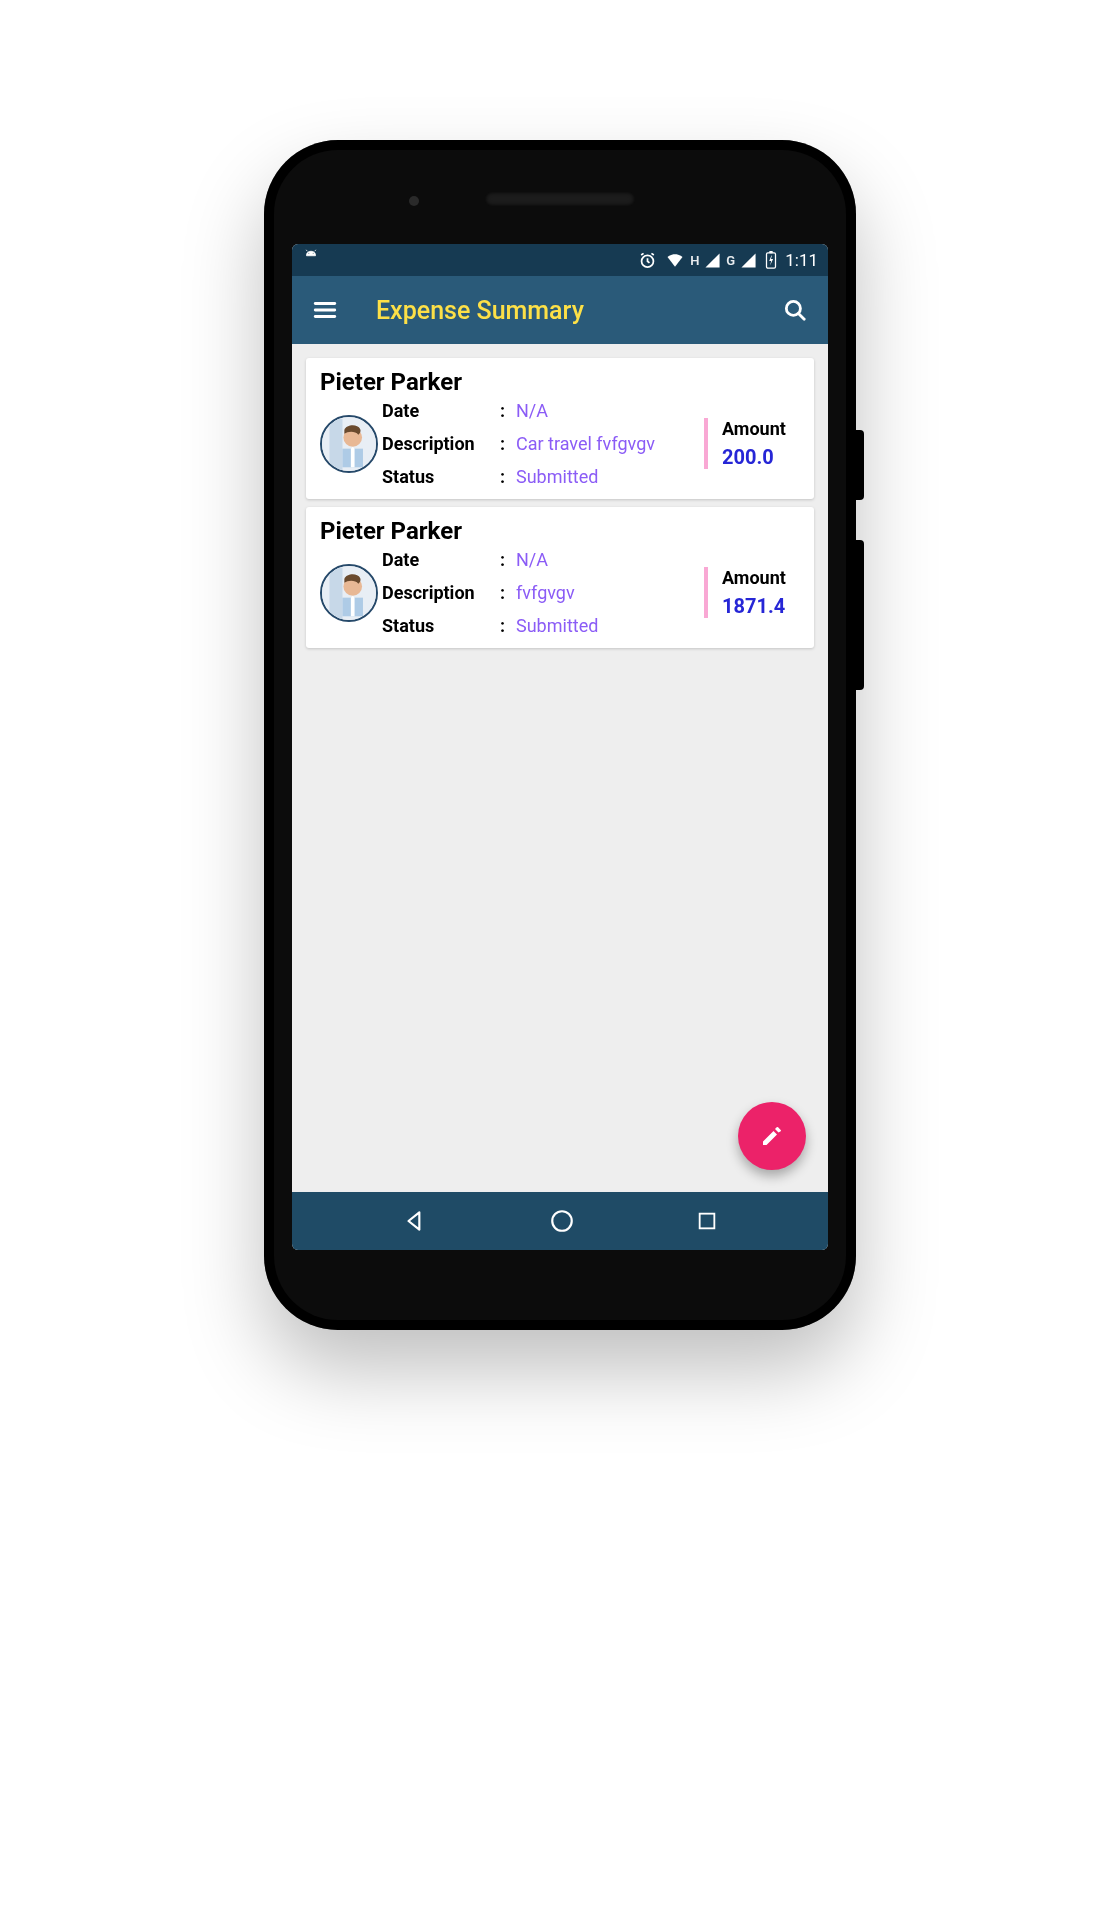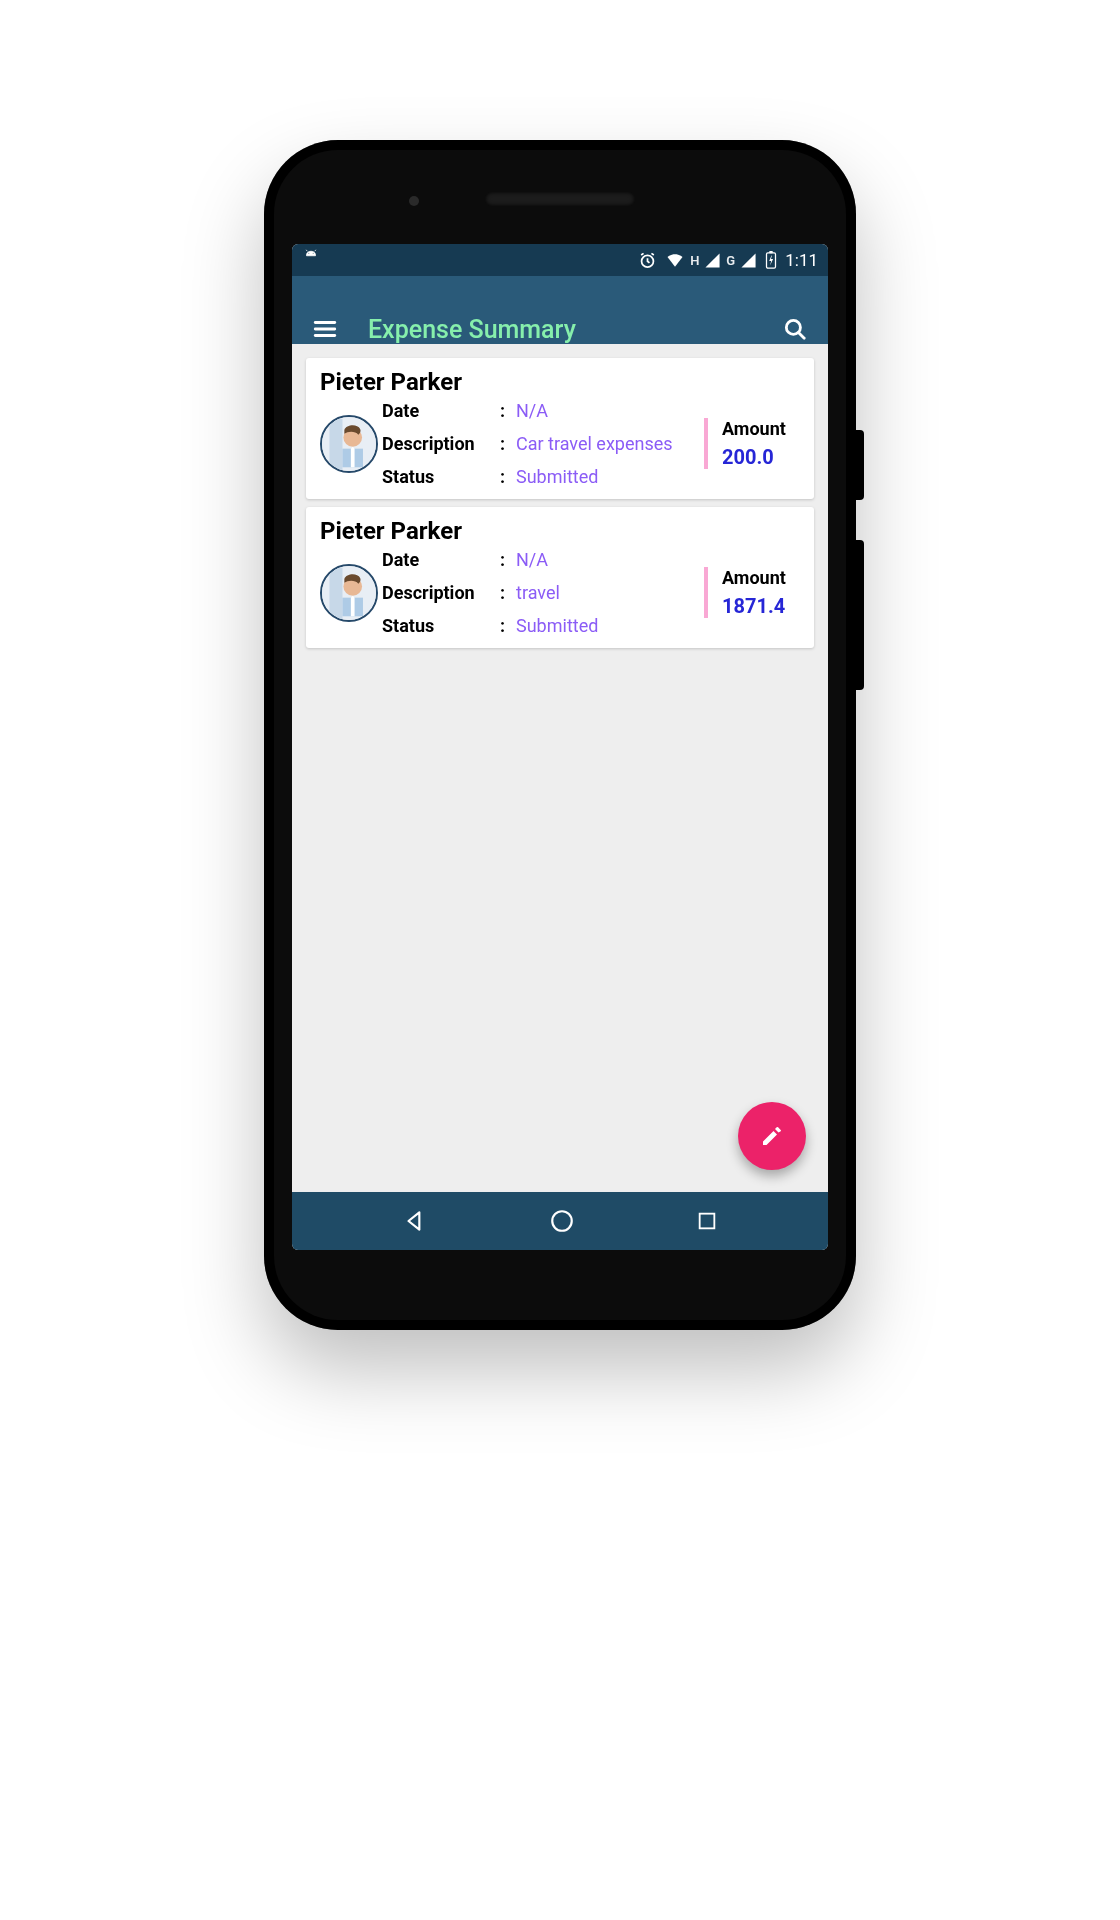--- a/index.html
+++ b/index.html
@@ -79,25 +79,25 @@
     font-size: 17px;
   }
   .status-left, .status-right { display: flex; align-items: center; gap: 8px; }
   .status-right .small { font-size: 13px; font-weight: 600; opacity: .9; margin: 0 -3px; }
   .status-right svg { display: block; }
 
   
   .app-bar {
     height: 68px;
     background: #2a5a79;
-    color: #86efac;
-    display: flex;
-    align-items: flex-end;
+    color: #fde047;
+    display: flex;
+    align-items: center;
     padding: 0 18px;
-    gap: 28px;
+    gap: 36px;
   }
   .app-bar .title {
     font-size: 25px;
     font-weight: 500;
     flex: 1;
   }
   .icon-btn {
     width: 30px; height: 30px;
     display: flex; align-items: center; justify-content: center;
     cursor: pointer;
@@ -282,21 +282,21 @@
                   <path d="M31 34l2-2 2 2v20h-4z" fill="#fff"></path>
                 </svg>
             </div>
             <div class="kv">
               <span class="k">Date</span>
               <span class="c">:</span>
               <span class="v">N/A</span>
 
               <span class="k">Description</span>
               <span class="c">:</span>
-              <span class="v">Car travel expenses</span>
+              <span class="v">Car travel fvfgvgv</span>
 
               <span class="k">Status</span>
               <span class="c">:</span>
               <span class="v">Submitted</span>
             </div>
             <div class="amount-box">
               <div class="lbl">Amount</div>
               <div class="val">200.0</div>
             </div>
           </div>
@@ -315,21 +315,21 @@
                   <path d="M31 34l2-2 2 2v20h-4z" fill="#fff"></path>
                 </svg>
             </div>
             <div class="kv">
               <span class="k">Date</span>
               <span class="c">:</span>
               <span class="v">N/A</span>
 
               <span class="k">Description</span>
               <span class="c">:</span>
-              <span class="v">travel</span>
+              <span class="v">fvfgvgv</span>
 
               <span class="k">Status</span>
               <span class="c">:</span>
               <span class="v">Submitted</span>
             </div>
             <div class="amount-box">
               <div class="lbl">Amount</div>
               <div class="val">1871.4</div>
             </div>
           </div>

